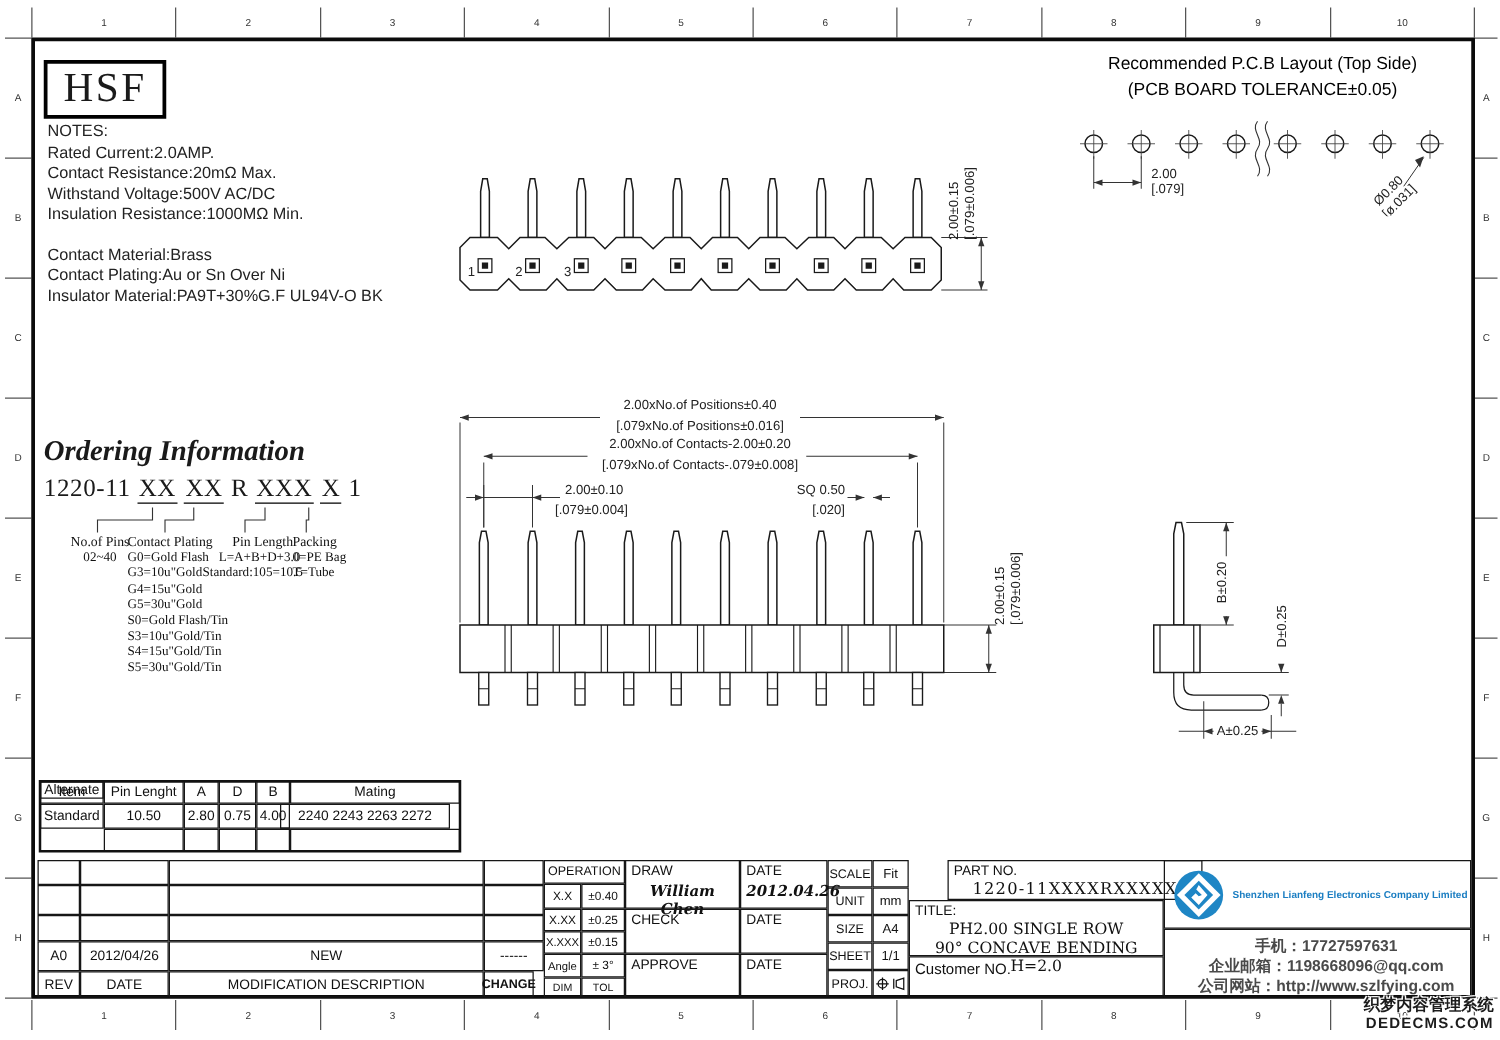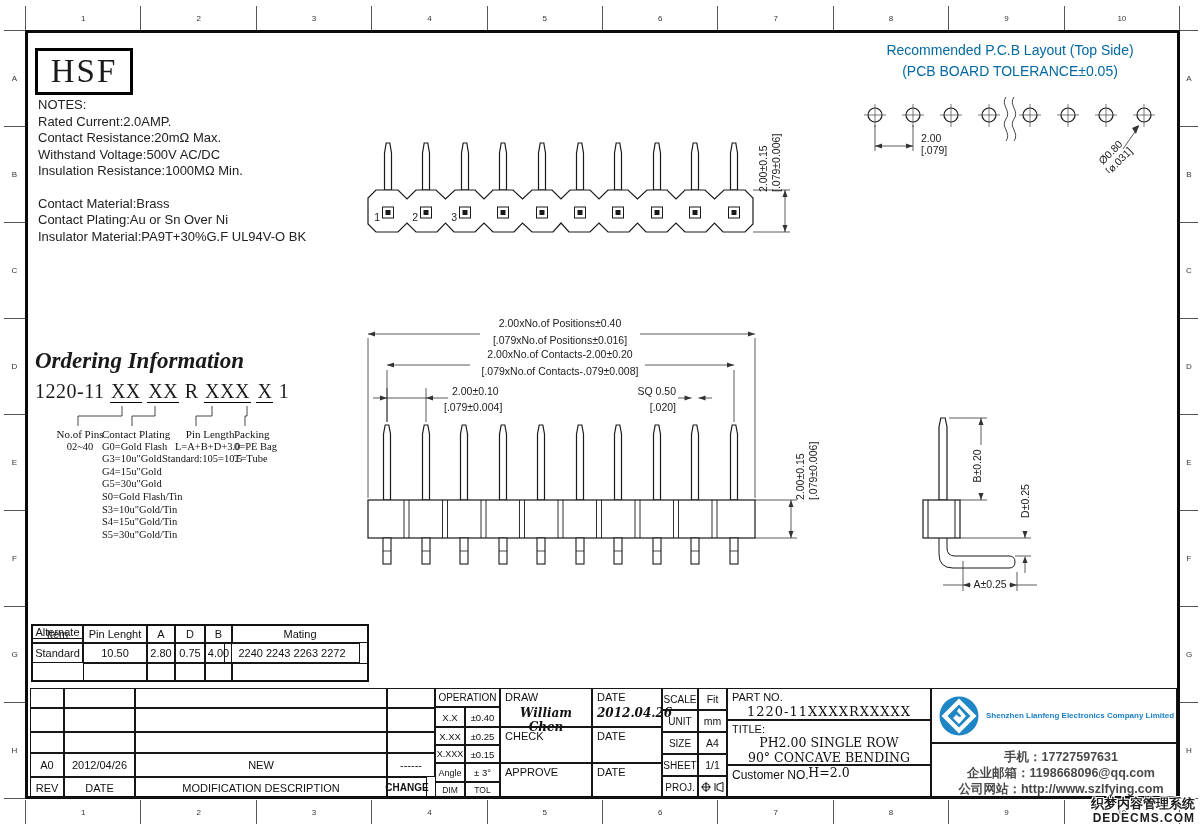--- a/index.html
+++ b/index.html
@@ -15,21 +15,21 @@
   .ruler-v{border-top:1px solid #555;}
   
   .frame{border:3px solid #0b0b0b;}
   
   .hsf{border:3px solid #000;display:flex;align-items:center;justify-content:center;
        font-family:"Liberation Serif",serif;font-size:33px;letter-spacing:2px;}
   
   .notes{font-size:13px;line-height:16.5px;color:#222;}
   .notes .gap{margin-top:16px;}
   
-  .pcbtitle{font-size:14px;text-align:center;color:#0369a1;}
+  .pcbtitle{font-size:14px;text-align:center;color:#000000;}
   
   .ord-title{font-family:"Liberation Serif",serif;font-style:italic;font-weight:bold;font-size:23px;}
   .ord-code{font-family:"Liberation Serif",serif;font-size:20px;letter-spacing:0.5px;white-space:nowrap;}
   .ord-code .u{border-bottom:1.5px solid #000;padding:0 1px;}
   .ord-col{font-family:"Liberation Serif",serif;font-size:10.5px;line-height:12.6px;color:#111;}
   .ord-col .lbl{font-size:11px;}
   
   .tc{position:absolute;box-sizing:border-box;border:1px solid #161616;display:flex;align-items:center;justify-content:center;font-size:11px;color:#111;background:transparent;}
   .tc.labelcell{align-items:flex-start;justify-content:flex-start;padding:2px 4px;display:block;}
   .tc .corner{font-size:11px;}
@@ -432,21 +432,21 @@
         <circle cx="6" cy="7" r="3.5"></circle>
           <path d="M1,7H11 M6,2V12"></path>
         <path d="M15,3V11"></path>
           <polygon points="17,4.5 23,2.5 23,11.5 17,9.5"></polygon>
       </g>
     </svg>
   </div>
 </div>
 
 <div>
-  <div class="tc labelcell" style="left:727px;top:688px;width:204px;height:32px;">
+  <div class="tc labelcell" style="left:758px;top:688px;width:204px;height:32px;">
     <div class="corner">PART NO.</div>
     <div class="typ" style="text-align:center;font-size:13px;letter-spacing:1px;margin-top:1px;">1220-11XXXXRXXXXX</div>
   </div>
   <div class="tc labelcell" style="left:727px;top:720px;width:204px;height:45px;">
     <div class="corner">TITLE:</div>
     <div class="typ" style="text-align:center;font-size:12.5px;">PH2.00 SINGLE ROW</div>
     <div class="typ" style="text-align:center;font-size:12.5px;">90° CONCAVE BENDING H=2.0</div>
   </div>
   <div class="tc labelcell" style="left:727px;top:765px;width:204px;height:33px;">
     <div class="corner" style="font-size:12px;">Customer NO.</div>

